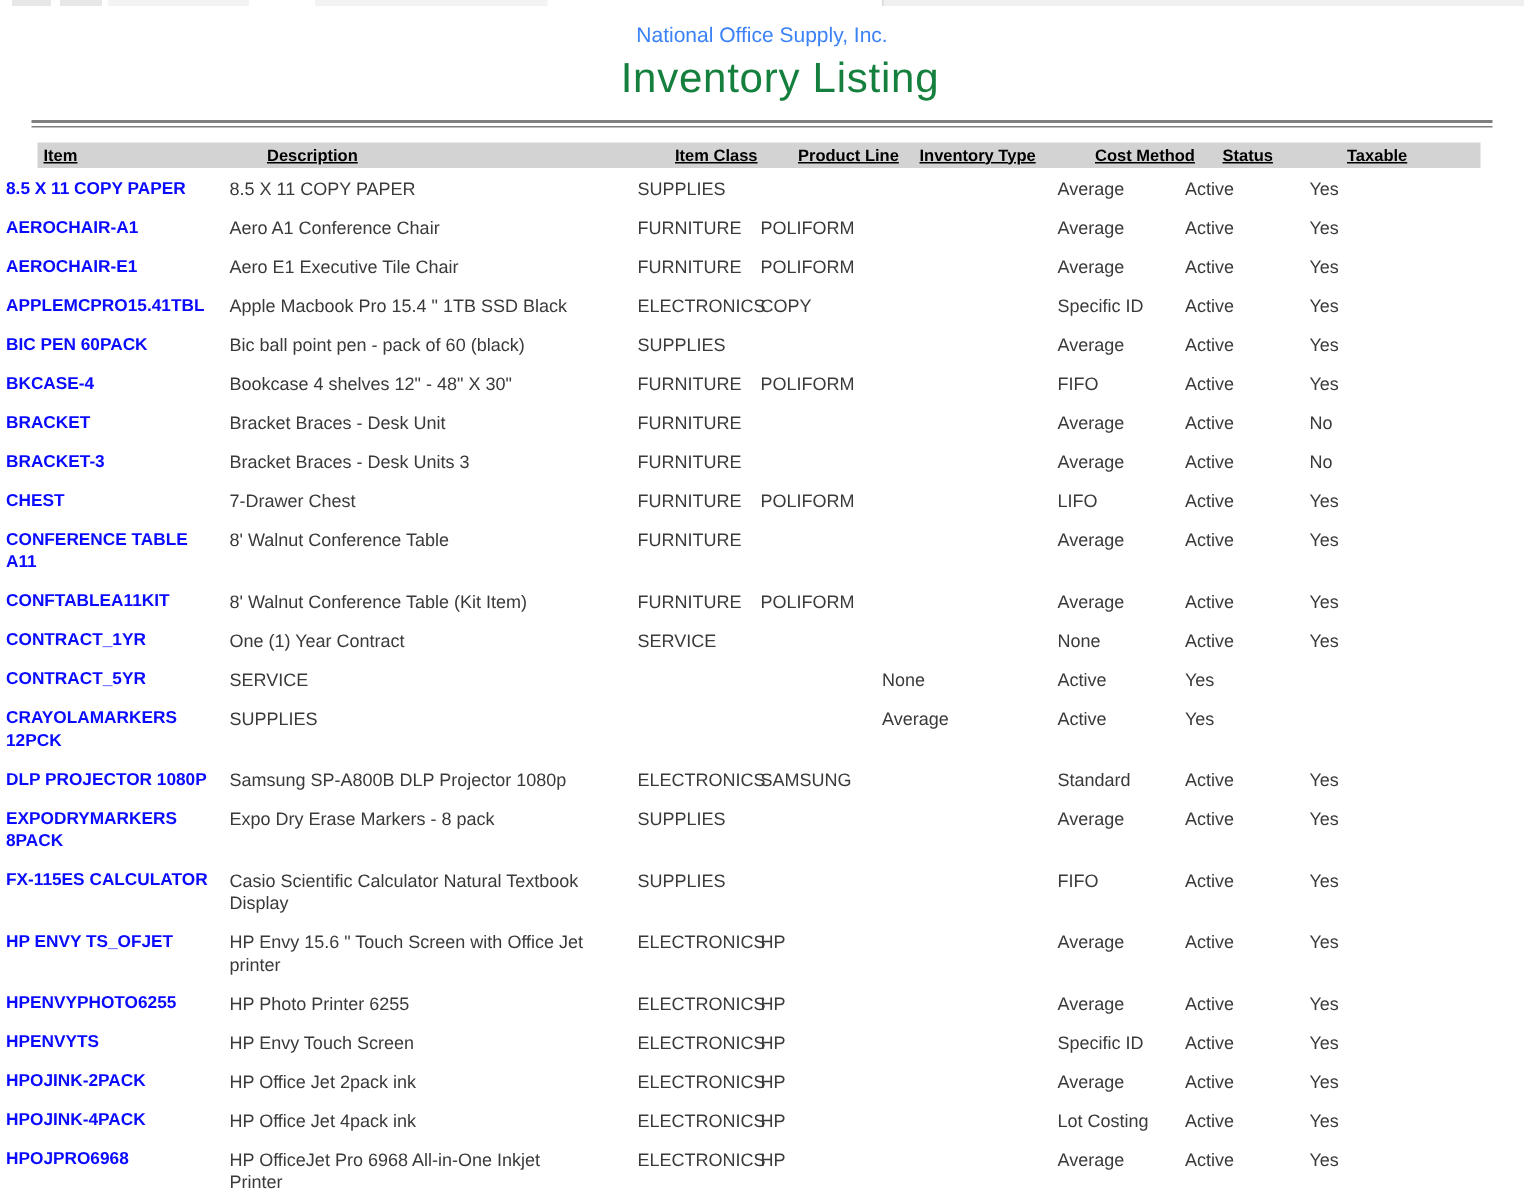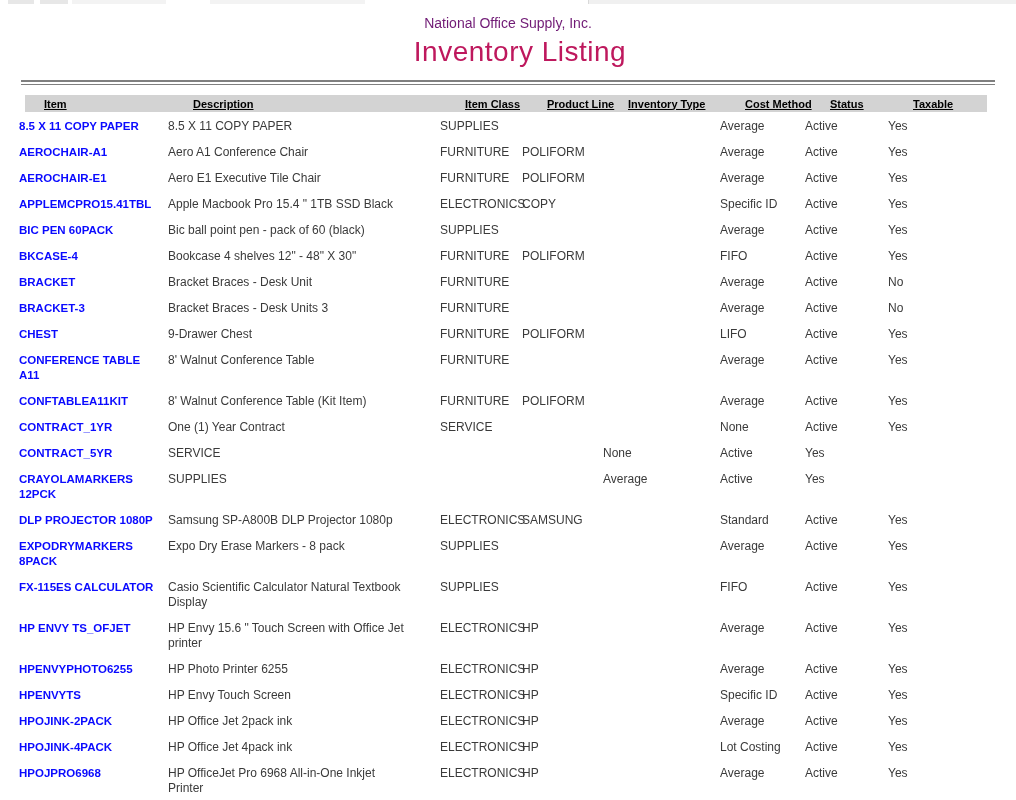--- a/index.html
+++ b/index.html
@@ -17,40 +17,40 @@
   .seg2 { left: 40px;  width: 28px;  background: #e7e7e7; }
   .seg3 { left: 72px;  width: 94px;  background: #f3f3f3; }
   .seg4 { left: 210px; width: 155px; background: #f3f3f3; }
   .seg5 { left: 588px; width: 428px; background: #f0f0f0; border-left: 1px solid #d9d9d9; }
 
   .company {
     margin-top: 9px;
     text-align: center;
     font-size: 14px;
     line-height: 20px;
-    color: #701a75;
+    color: #3b82f6;
   }
   .title {
     text-align: center;
     font-size: 28px;
     line-height: 38px;
-    color: #be185d;
+    color: #15803d;
     letter-spacing: 0.5px;
     margin-left: 24px;
   }
   .rule {
     margin: 9px 21px 0 21px;
     height: 5px;
     border-top: 2px solid #7f7f7f;
     border-bottom: 1px solid #7f7f7f;
   }
   .grid {
     display: grid;
     grid-template-columns: 149px 272px 82px 81px 117px 85px 83px 1fr;
-    padding-left: 19px;
+    padding-left: 4px;
   }
   .thead {
     margin: 10px 0 0 25px;
     width: 962px;
     height: 17px;
     background: #d3d3d3;
     align-items: center;
     font-size: 11px;
     font-weight: bold;
     color: #000000;
@@ -185,21 +185,21 @@
     <div class="c">FURNITURE</div>
     <div class="c"></div>
     <div class="c"></div>
     <div class="c">Average</div>
     <div class="c">Active</div>
     <div class="c">No</div>
   </div>
 
   <div class="row grid">
     <div class="c item">CHEST</div>
-    <div class="c">9-Drawer Chest</div>
+    <div class="c">7-Drawer Chest</div>
     <div class="c">FURNITURE</div>
     <div class="c">POLIFORM</div>
     <div class="c"></div>
     <div class="c">LIFO</div>
     <div class="c">Active</div>
     <div class="c">Yes</div>
   </div>
 
   <div class="row grid">
     <div class="c item">CONFERENCE TABLE A11</div>

